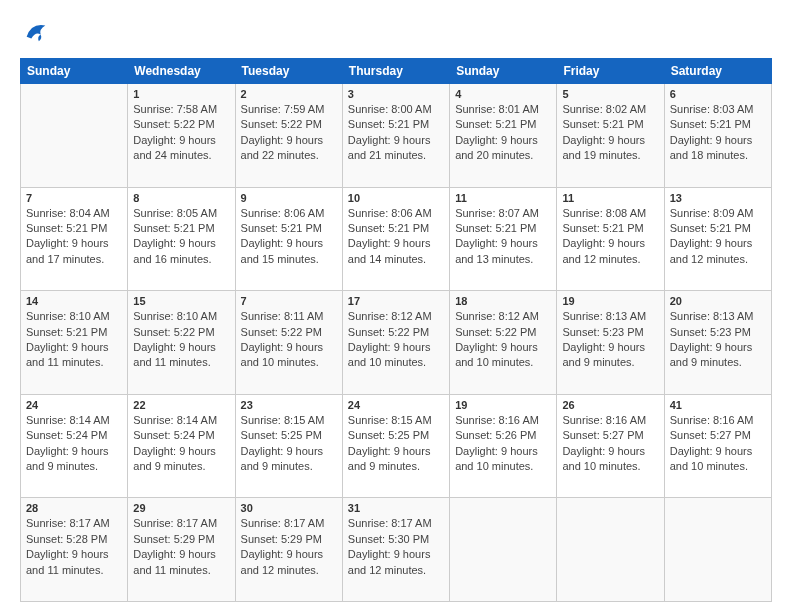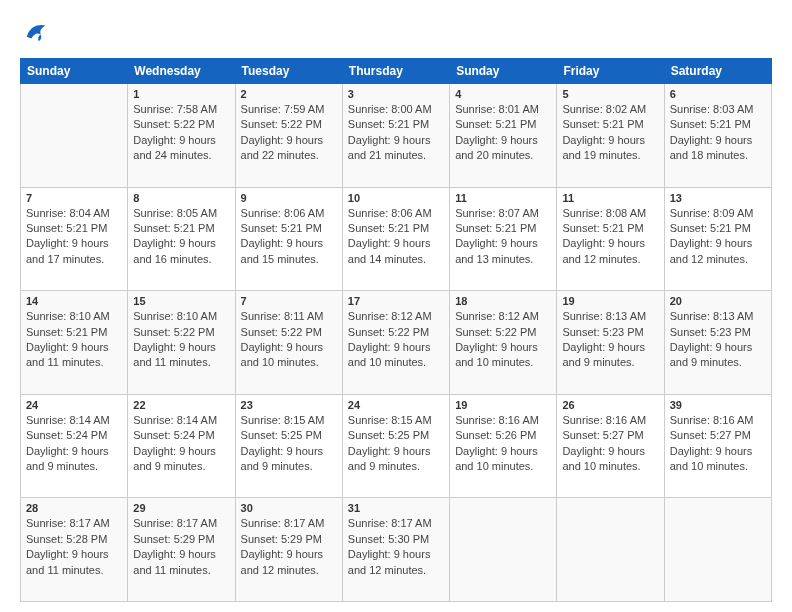--- a/index.html
+++ b/index.html
@@ -244,21 +244,21 @@
           </td>
           <td>
             <span class="day-number">19</span>
             <div class="day-detail">Sunrise: 8:16 AM<br>Sunset: 5:26 PM<br>Daylight: 9 hours and 10 minutes.</div>
           </td>
           <td>
             <span class="day-number">26</span>
             <div class="day-detail">Sunrise: 8:16 AM<br>Sunset: 5:27 PM<br>Daylight: 9 hours and 10 minutes.</div>
           </td>
           <td>
-            <span class="day-number">39</span>
+            <span class="day-number">41</span>
             <div class="day-detail">Sunrise: 8:16 AM<br>Sunset: 5:27 PM<br>Daylight: 9 hours and 10 minutes.</div>
           </td>
         </tr>
         <tr>
           <td>
             <span class="day-number">28</span>
             <div class="day-detail">Sunrise: 8:17 AM<br>Sunset: 5:28 PM<br>Daylight: 9 hours and 11 minutes.</div>
           </td>
           <td>
             <span class="day-number">29</span>

